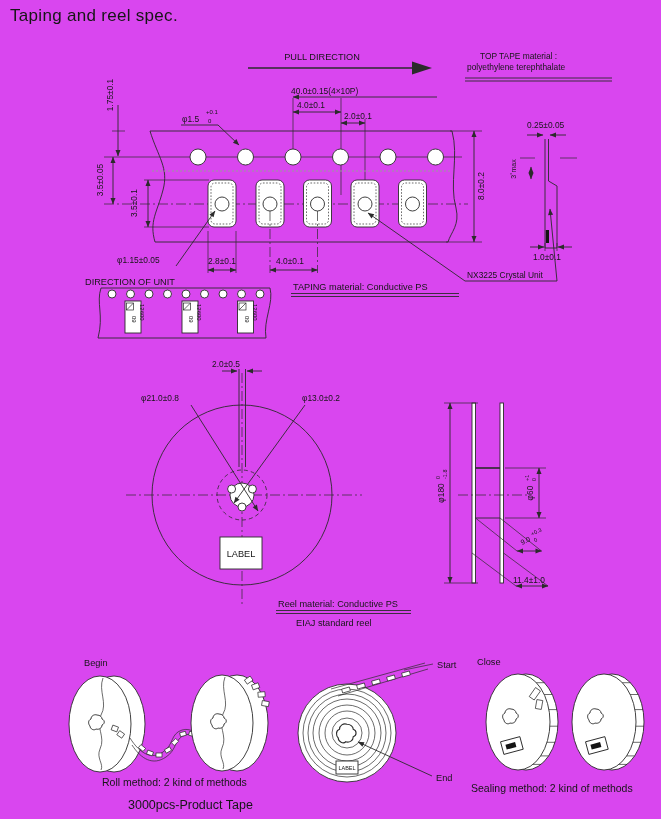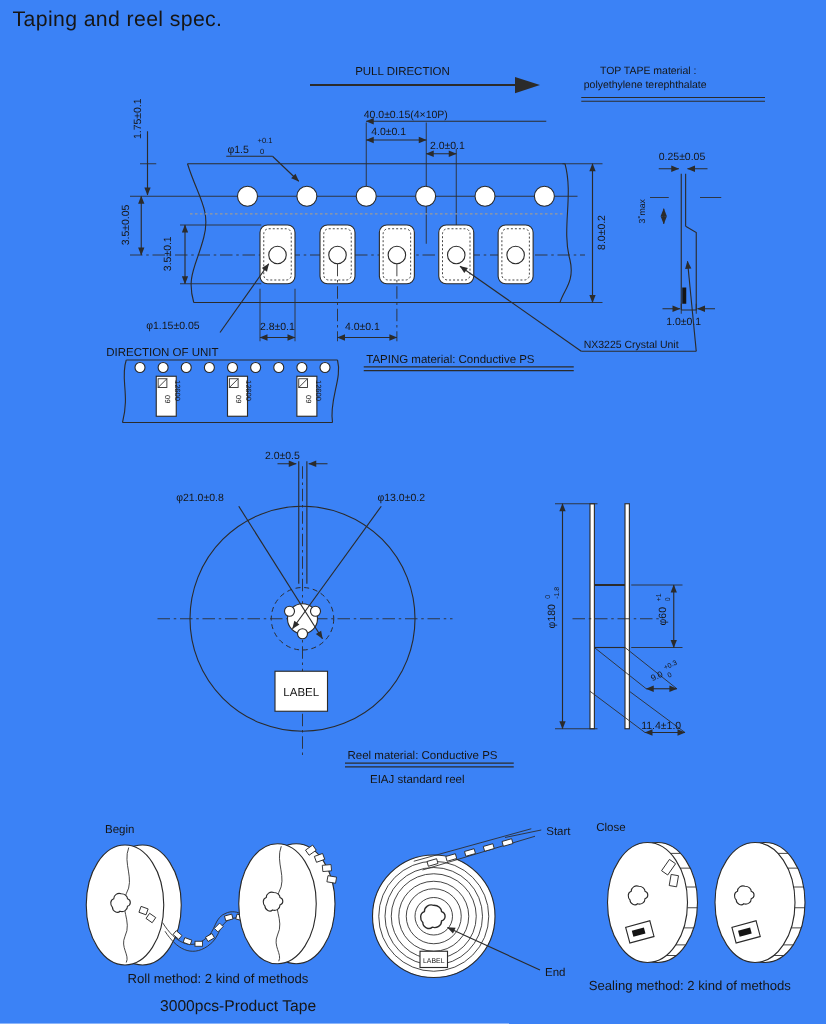--- a/index.html
+++ b/index.html
@@ -1,16 +1,16 @@
 <!DOCTYPE html>
 <html><head>
 <meta charset="utf-8">
 <style>
   html,body{margin:0;padding:0;background:#fff;}
-  .page{position:relative;width:661px;height:819px;background:#3b82f6;overflow:hidden;
+  .page{position:relative;width:661px;height:819px;background:#d946ef;overflow:hidden;
         font-family:"Liberation Sans","DejaVu Sans",sans-serif;color:#1a1a1a;}
   .title{position:absolute;left:10px;top:6px;font-size:17px;letter-spacing:.3px;color:#161616;}
   svg{position:absolute;left:0;}
   #svg-tape{top:35px;}
   #svg-reel{top:355px;}
   #svg-pack{top:650px;}
   svg text{font-family:"Liberation Sans","DejaVu Sans",sans-serif;fill:#161616;}
   .ln{stroke:#2b2b2b;stroke-width:.9;fill:none;}
   .ln2{stroke:#2b2b2b;stroke-width:1.6;fill:none;}
   .thin{stroke:#2b2b2b;stroke-width:.7;fill:none;}

